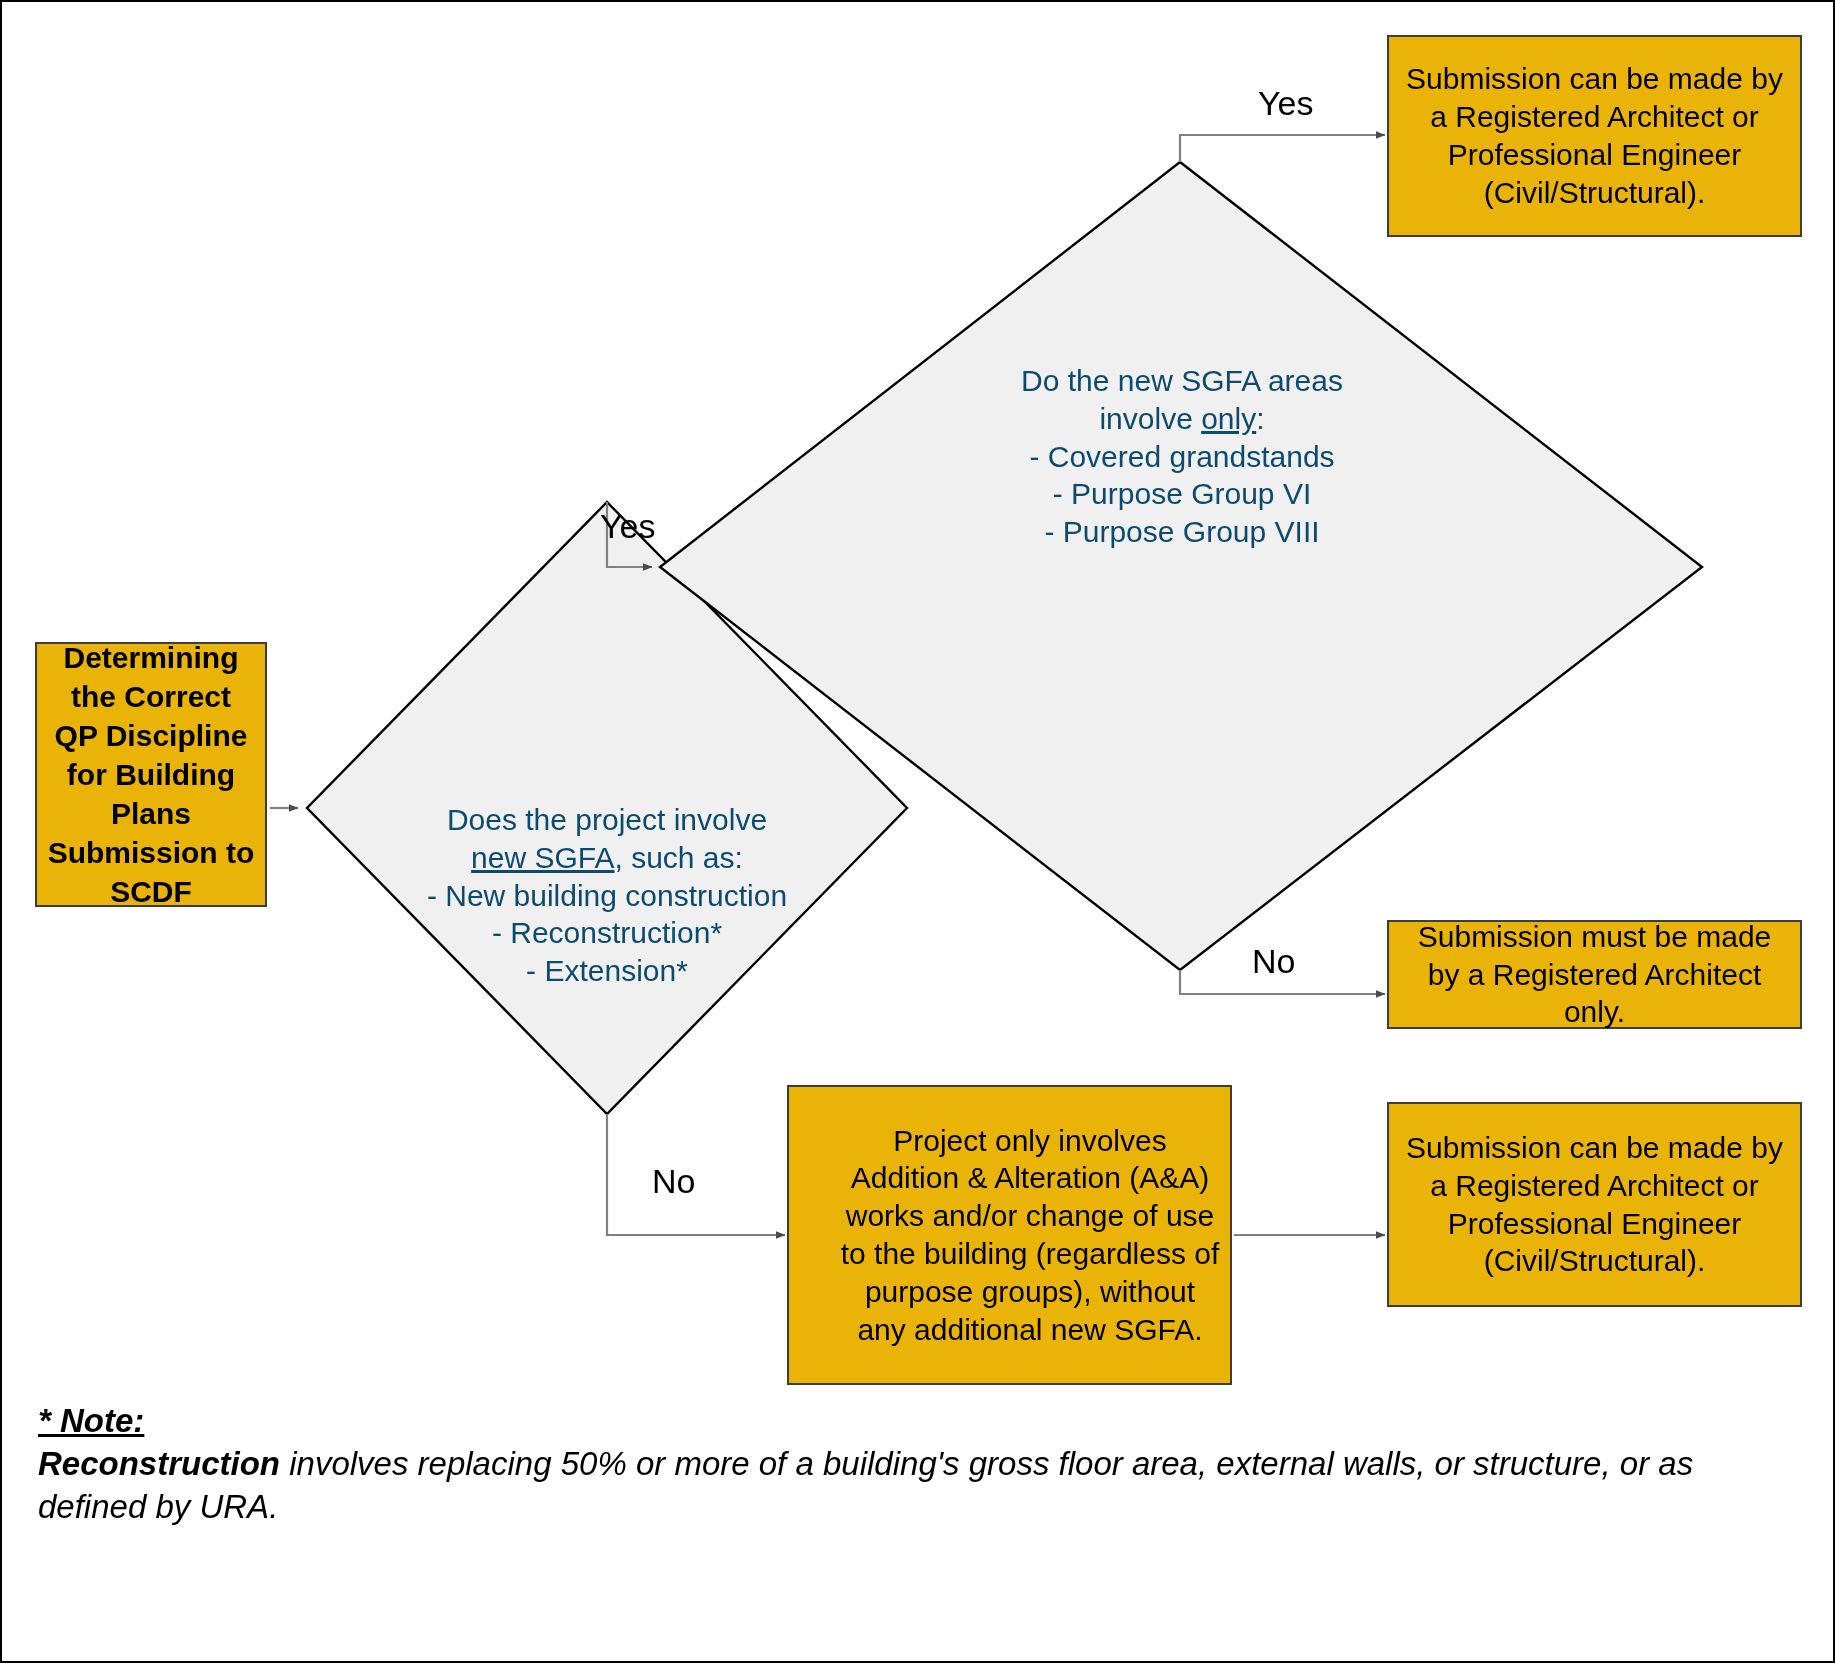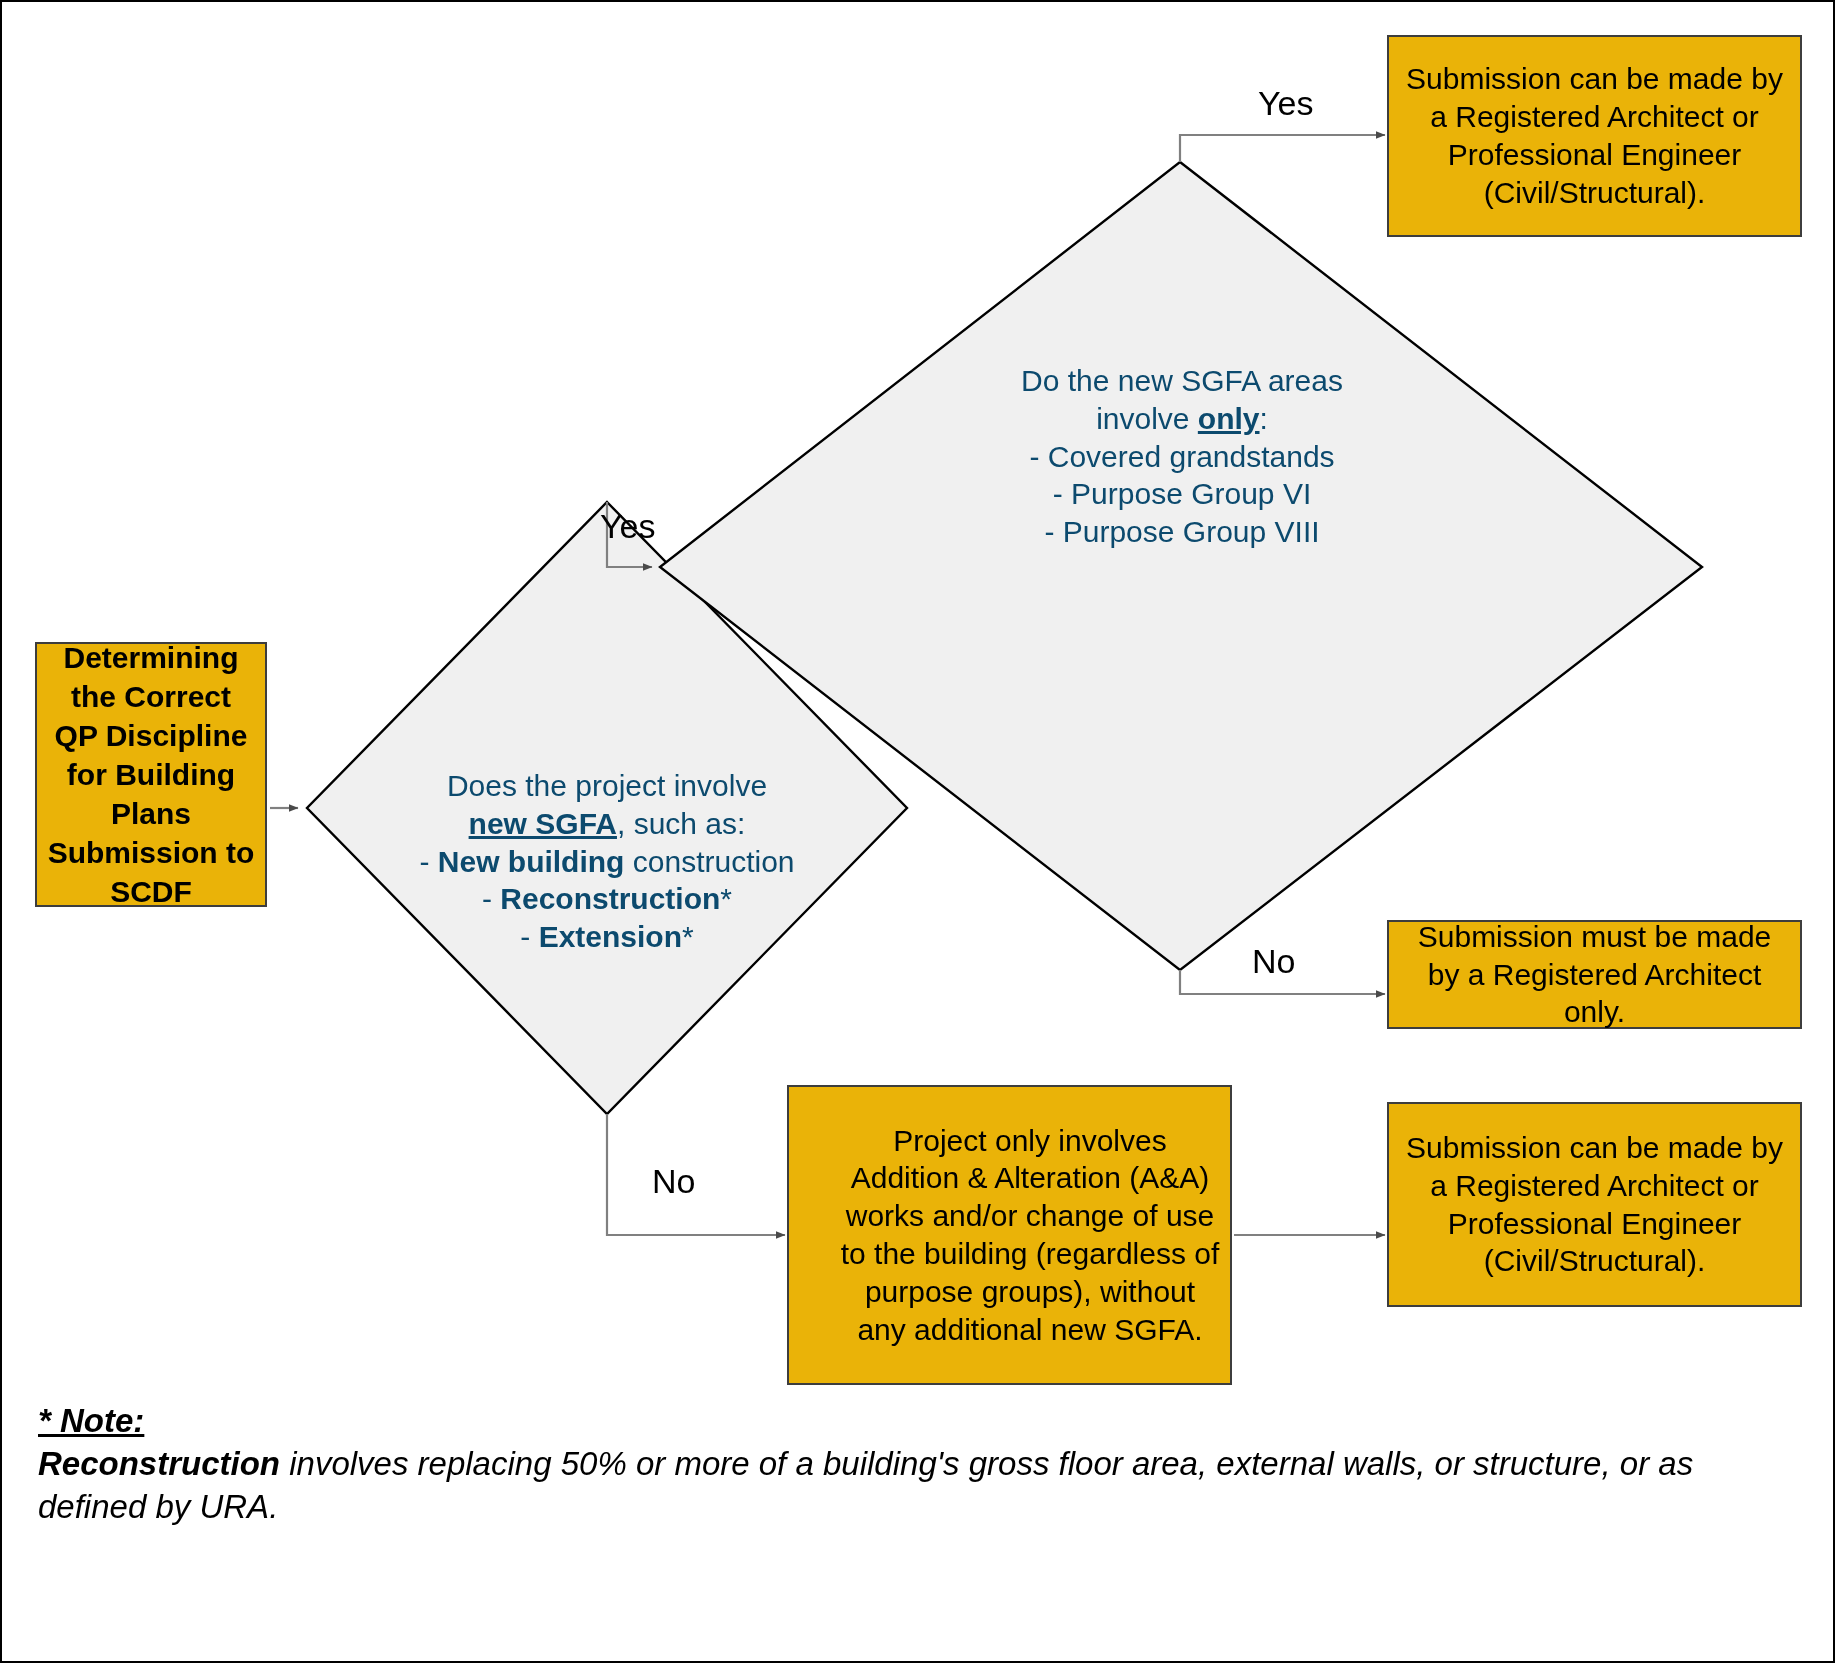--- a/index.html
+++ b/index.html
@@ -74,21 +74,21 @@
     color: #000000;
   }
   .footnote .hdr {
     font-weight: bold;
     font-style: italic;
     text-decoration: underline;
     display: block;
   }
   .footnote b { font-weight: bold; font-style: italic; }
   .u { text-decoration: underline; }
-  .bold { font-weight: bold; text-align: center; }
+  .bold { font-weight: normal; text-align: center; }
   .ital { font-style: italic; }
   .note-block { margin-top: 0.95em; font-style: italic; display:block; }
 </style>
 </head>
 <body>
 
 <div id="page">
 
   <svg id="svg-layer" viewBox="0 0 1835 1663">
     <defs>
@@ -111,21 +111,21 @@
 
     <path d="M 1178,968 L 1178,992 L 1383,992" fill="none" stroke="#808080" stroke-width="2.2" marker-end="url(#arrow-gray)"></path>
 
     <path d="M 1232,1233 L 1383,1233" fill="none" stroke="#808080" stroke-width="2.2" marker-end="url(#arrow-gray)"></path>
   </svg>
 
   <div class="node box start-box" style="left:33px; top:640px; width:232px; height:265px;">
     <div class="box-inner">Determining the Correct QP Discipline for Building Plans Submission to SCDF</div>
   </div>
 
-  <div class="diamond-text" style="left:325px; top:765px; width:560px;">
+  <div class="diamond-text" style="left:325px; top:799px; width:560px;">
     <span>Does the project involve</span><br>
     <span class="bold u">new SGFA</span><span>, such as:</span><br>
     <span>- </span><span class="bold">New building</span><span> construction</span><br>
     <span>- </span><span class="bold">Reconstruction</span><span>*</span><br>
     <span>- </span><span class="bold">Extension</span><span>*</span>
   </div>
 
   <div class="diamond-text" style="left:760px; top:360px; width:840px;">
     <span>Do the new SGFA areas</span><br>
     <span>involve </span><span class="bold u">only</span><span>:</span><br>

